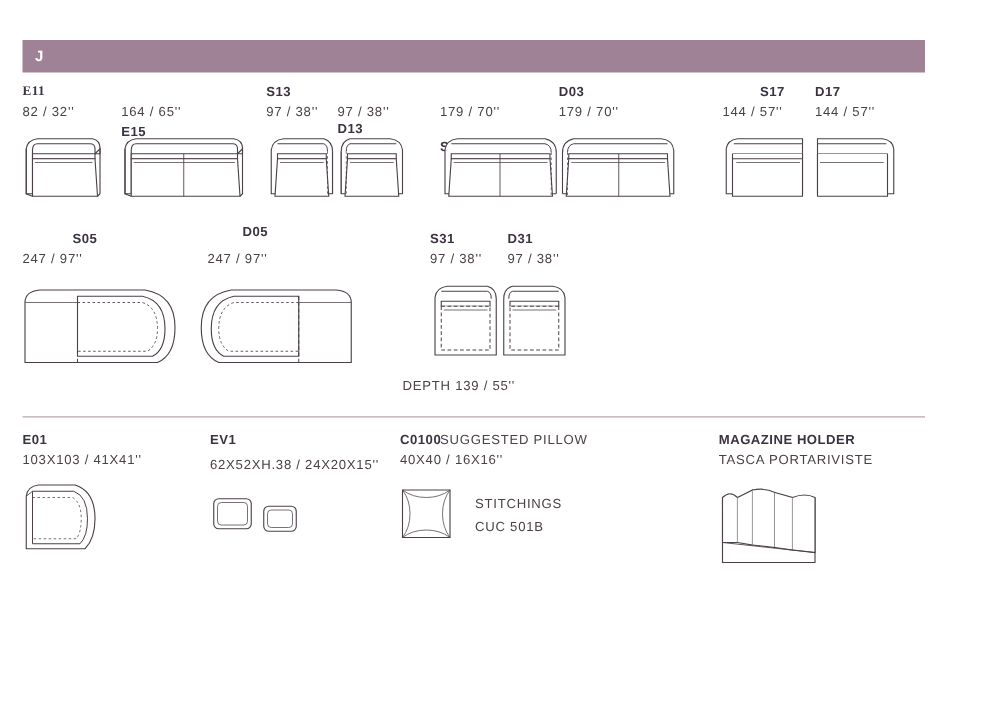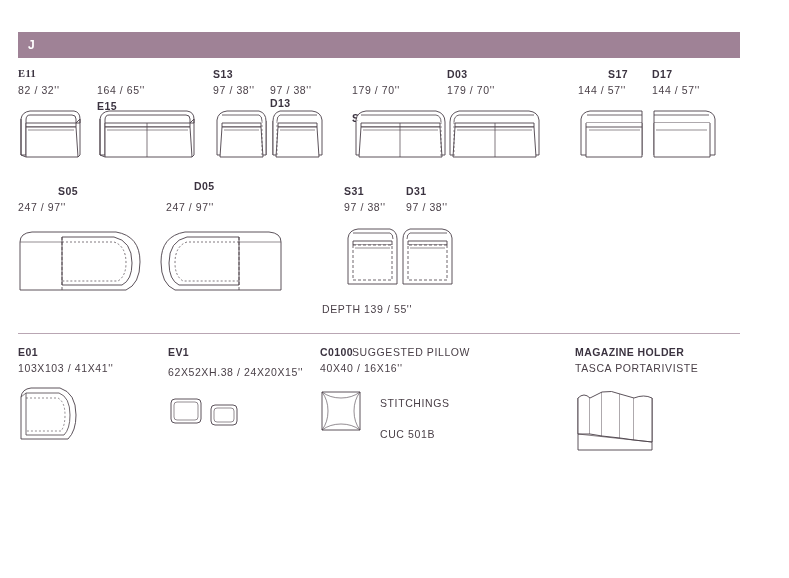--- a/index.html
+++ b/index.html
@@ -246,21 +246,21 @@
   <div class="dim" style="left:168px;top:366px;">62X52XH.38 / 24X20X15''</div>
 
   <div class="code" style="left:320px;top:346px;">C0100</div>
   <div class="note" style="left:352px;top:346px;">SUGGESTED PILLOW</div>
   <div class="dim" style="left:320px;top:362px;">40X40 / 16X16''</div>
 
   <div class="note-bold" style="left:575px;top:346px;">MAGAZINE HOLDER</div>
   <div class="note" style="left:575px;top:362px;">TASCA PORTARIVISTE</div>
 
   <div class="note" style="left:380px;top:397px;">STITCHINGS</div>
-  <div class="note" style="left:380px;top:428px;text-align:right;">CUC 501B</div>
+  <div class="note" style="left:380px;top:416px;text-align:right;">CUC 501B</div>
 
   <div class="drw" style="left:18px;top:383px;">
     <svg width="62" height="62" viewBox="0 0 62 62">
       <path d="M3 14 Q4 6 13 5 L42 5 Q58 10 58 32 Q58 48 50 56 L3 56 Z" fill="#ffffff" stroke="#4a4048" stroke-width="0.9"></path>
       <path d="M8 10 L41 10 Q52 14 52 32 Q52 46 46 52 L8 52 Z" fill="none" stroke="#4a4048" stroke-width="0.8"></path>
       <path d="M8 15 L40 15 Q47 19 47 32 Q47 43 43 48 L8 48" fill="none" stroke="#4a4048" stroke-width="0.6" stroke-dasharray="2,2"></path>
       <line x1="3" y1="14" x2="8" y2="10" stroke="#4a4048" stroke-width="0.7"></line>
     </svg>
   </div>
 

